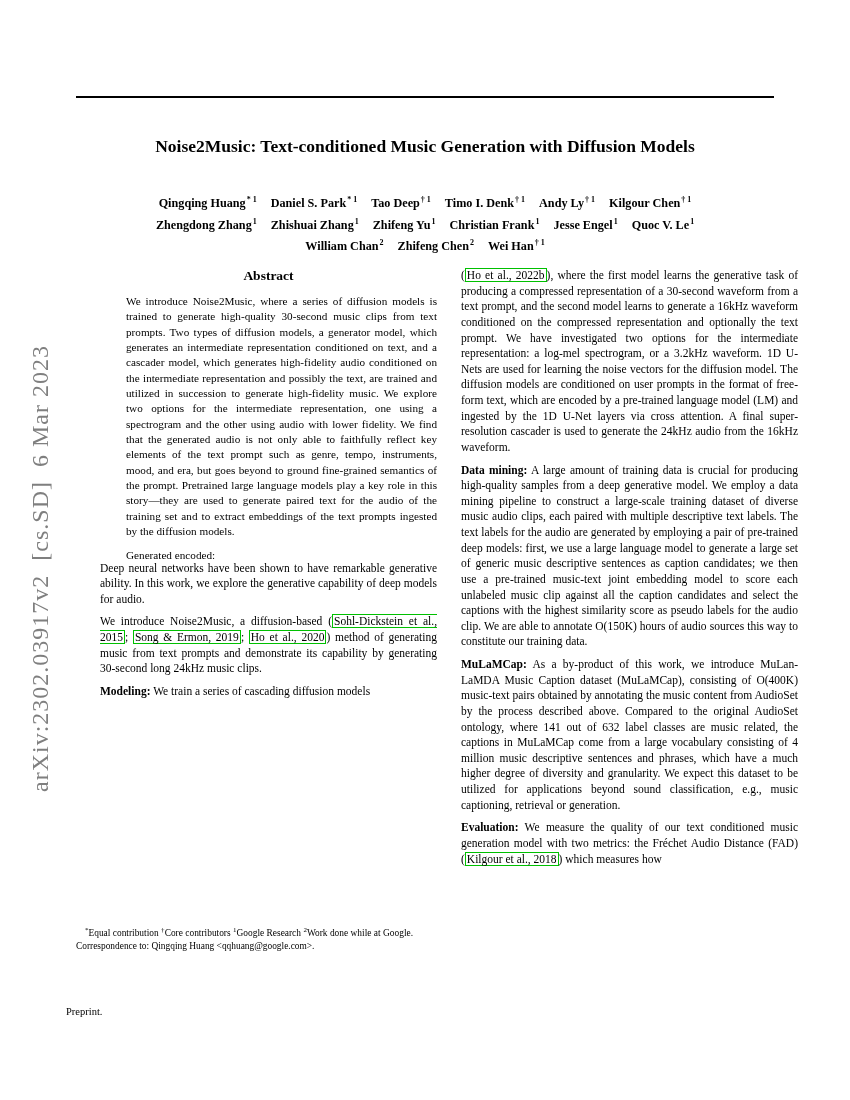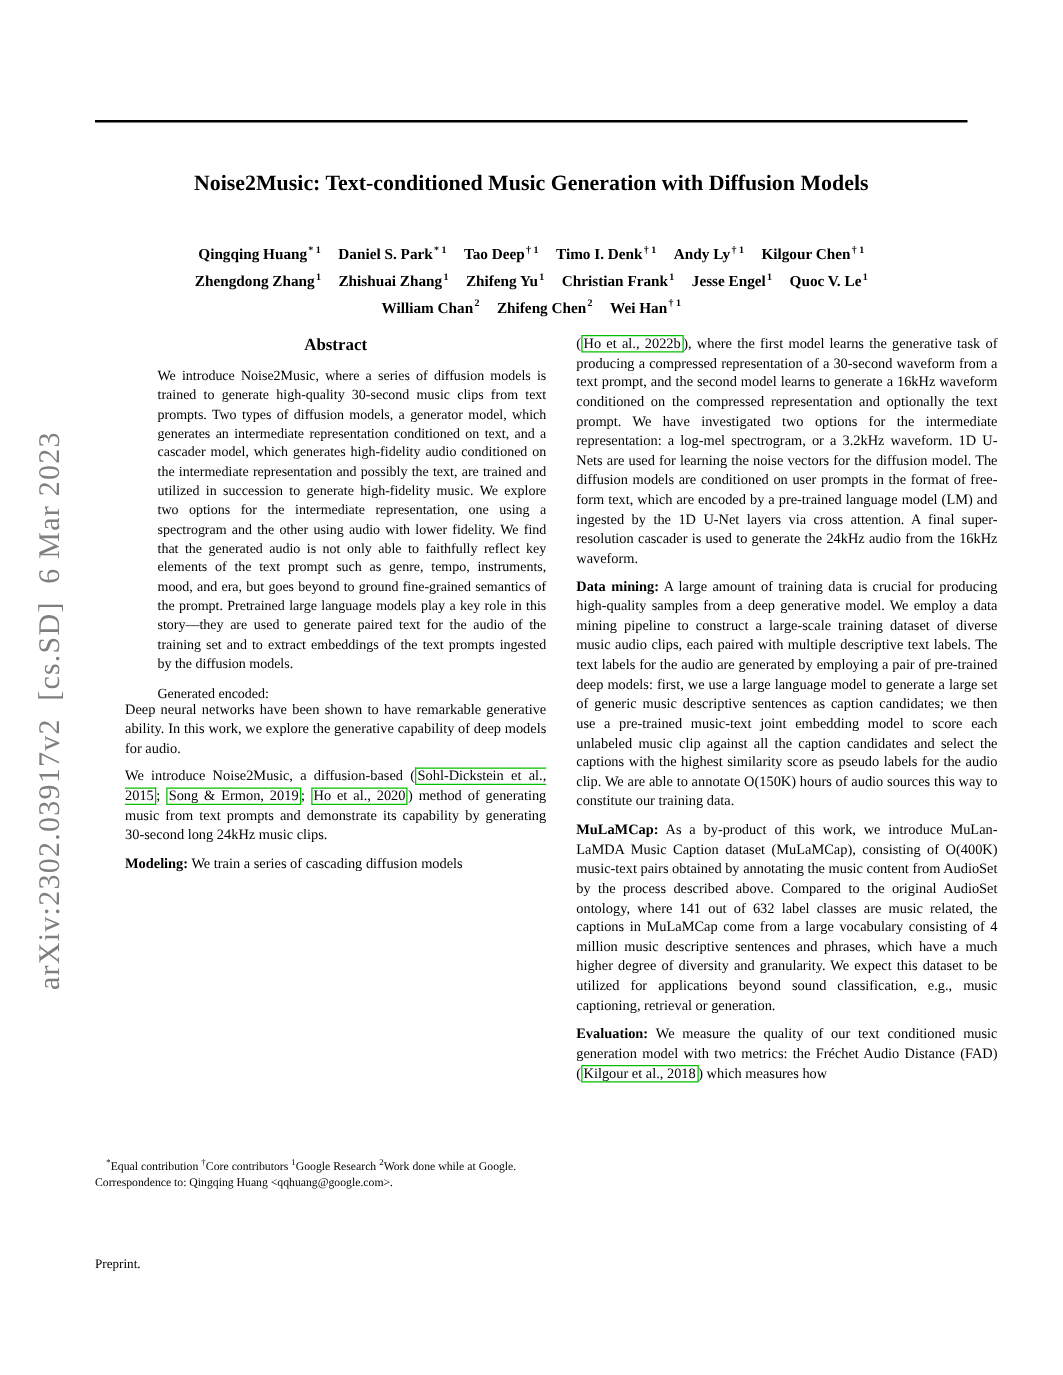--- a/index.html
+++ b/index.html
@@ -33,21 +33,21 @@
   .section-heading { margin-top:24px; margin-bottom:9px; font-size:14px; font-weight:bold; }
 
   .para { font-size:11.5px; line-height:1.36; text-align:justify; margin-bottom:7px; }
   .cite { border:1.2px solid #00c000; padding:0 1px; }
   .lead { font-weight:bold; }
 
   .footnote { position:absolute; top:926px; left:76px; width:337px; font-size:9.4px;
               line-height:1.32; text-align:justify; text-indent:9px; }
   .footnote sup { font-size:7px; }
 
-  .preprint { position:absolute; top:1006px; left:76px; font-size:10.5px; }
+  .preprint { position:absolute; top:1006px; left:66px; font-size:10.5px; }
 </style>
 </head>
 <body>
 
 <div class="top-rule"></div>
 
 <h1 class="paper-title">Noise2Music: Text-conditioned Music Generation with Diffusion Models</h1>
 
 <div class="authors">
   <div class="author-line">

